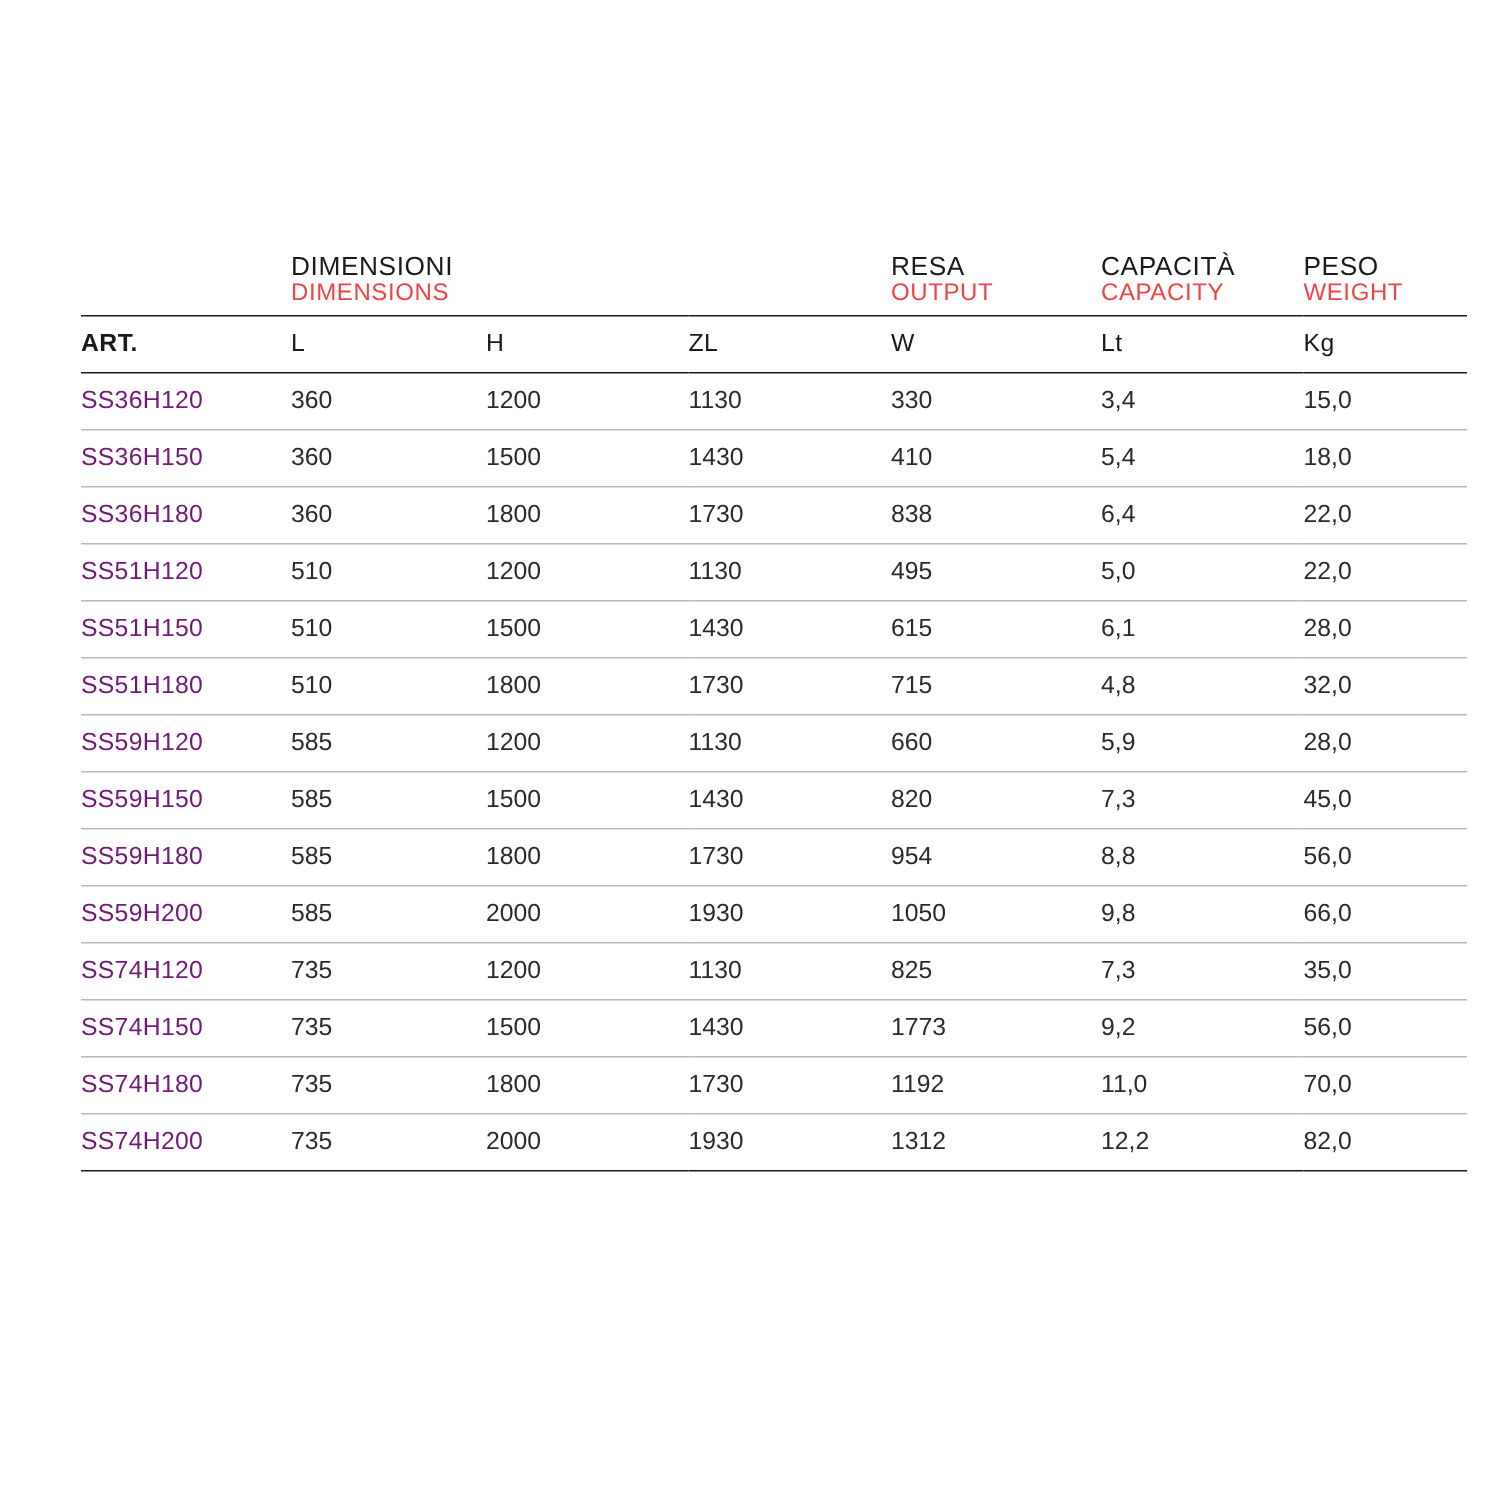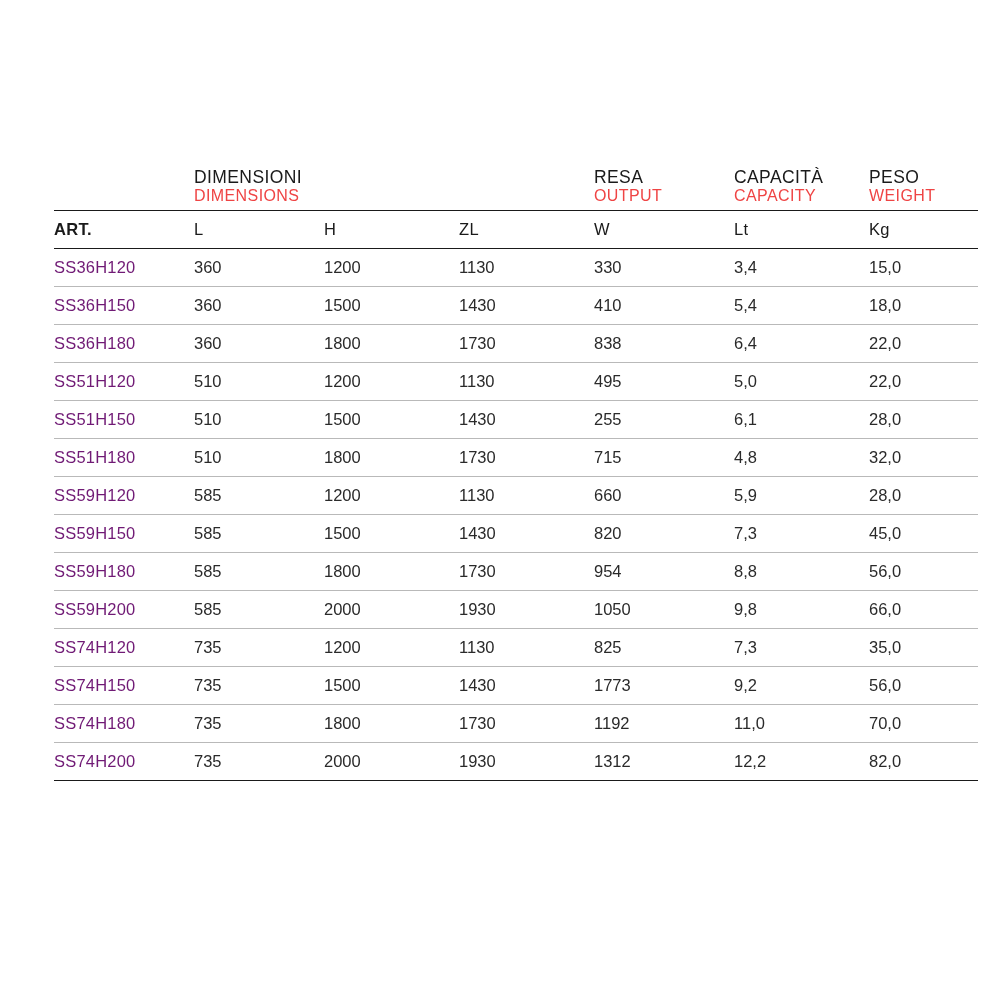--- a/index.html
+++ b/index.html
@@ -180,21 +180,21 @@
           <td class="num">1130</td>
           <td class="num">495</td>
           <td class="num">5,0</td>
           <td class="num">22,0</td>
         </tr>
         <tr>
           <td class="art">SS51H150</td>
           <td class="num">510</td>
           <td class="num">1500</td>
           <td class="num">1430</td>
-          <td class="num">255</td>
+          <td class="num">615</td>
           <td class="num">6,1</td>
           <td class="num">28,0</td>
         </tr>
         <tr>
           <td class="art">SS51H180</td>
           <td class="num">510</td>
           <td class="num">1800</td>
           <td class="num">1730</td>
           <td class="num">715</td>
           <td class="num">4,8</td>

